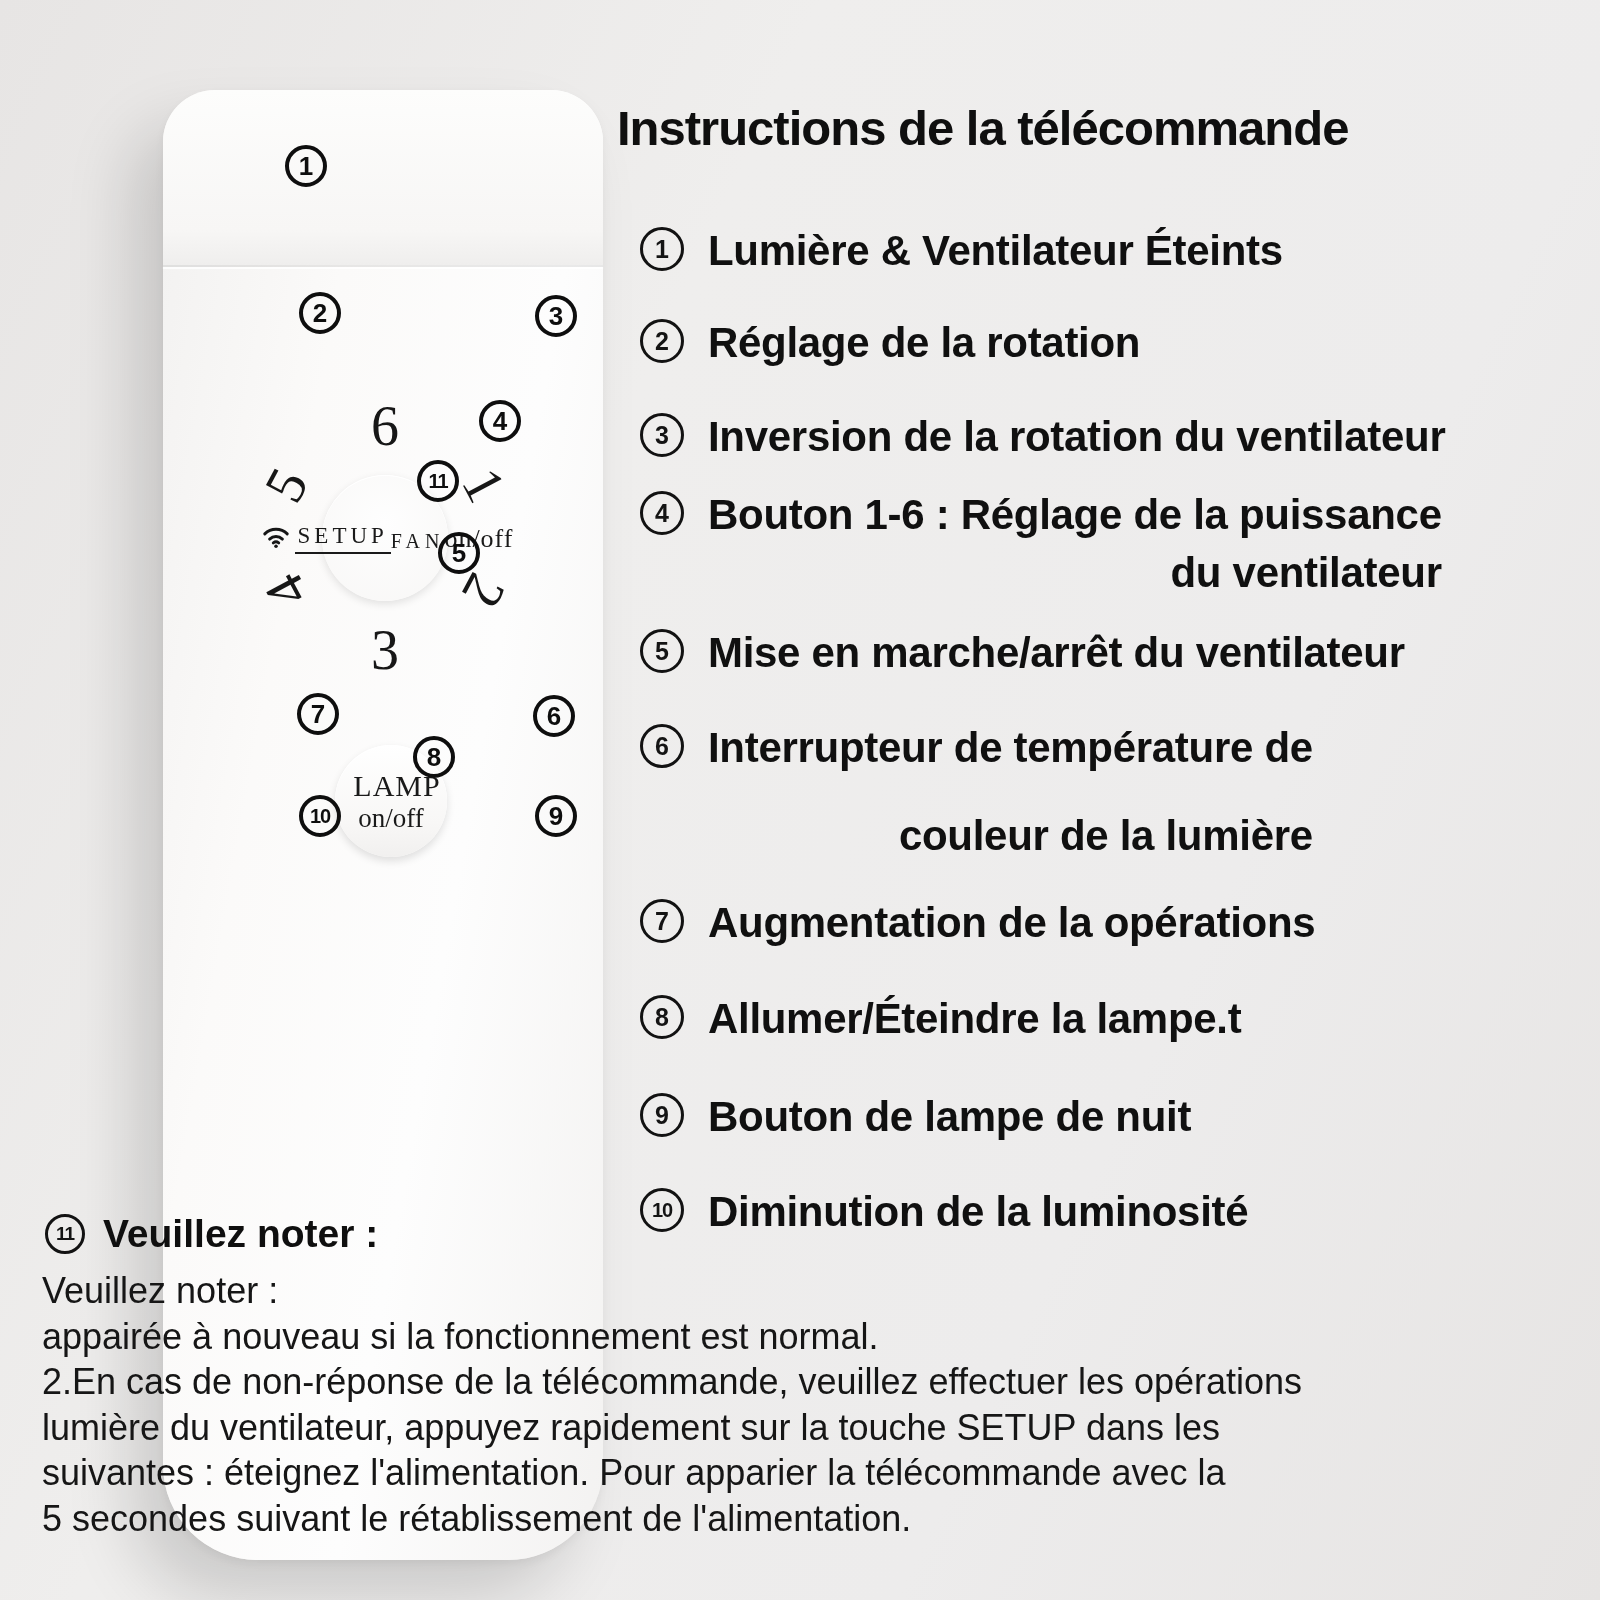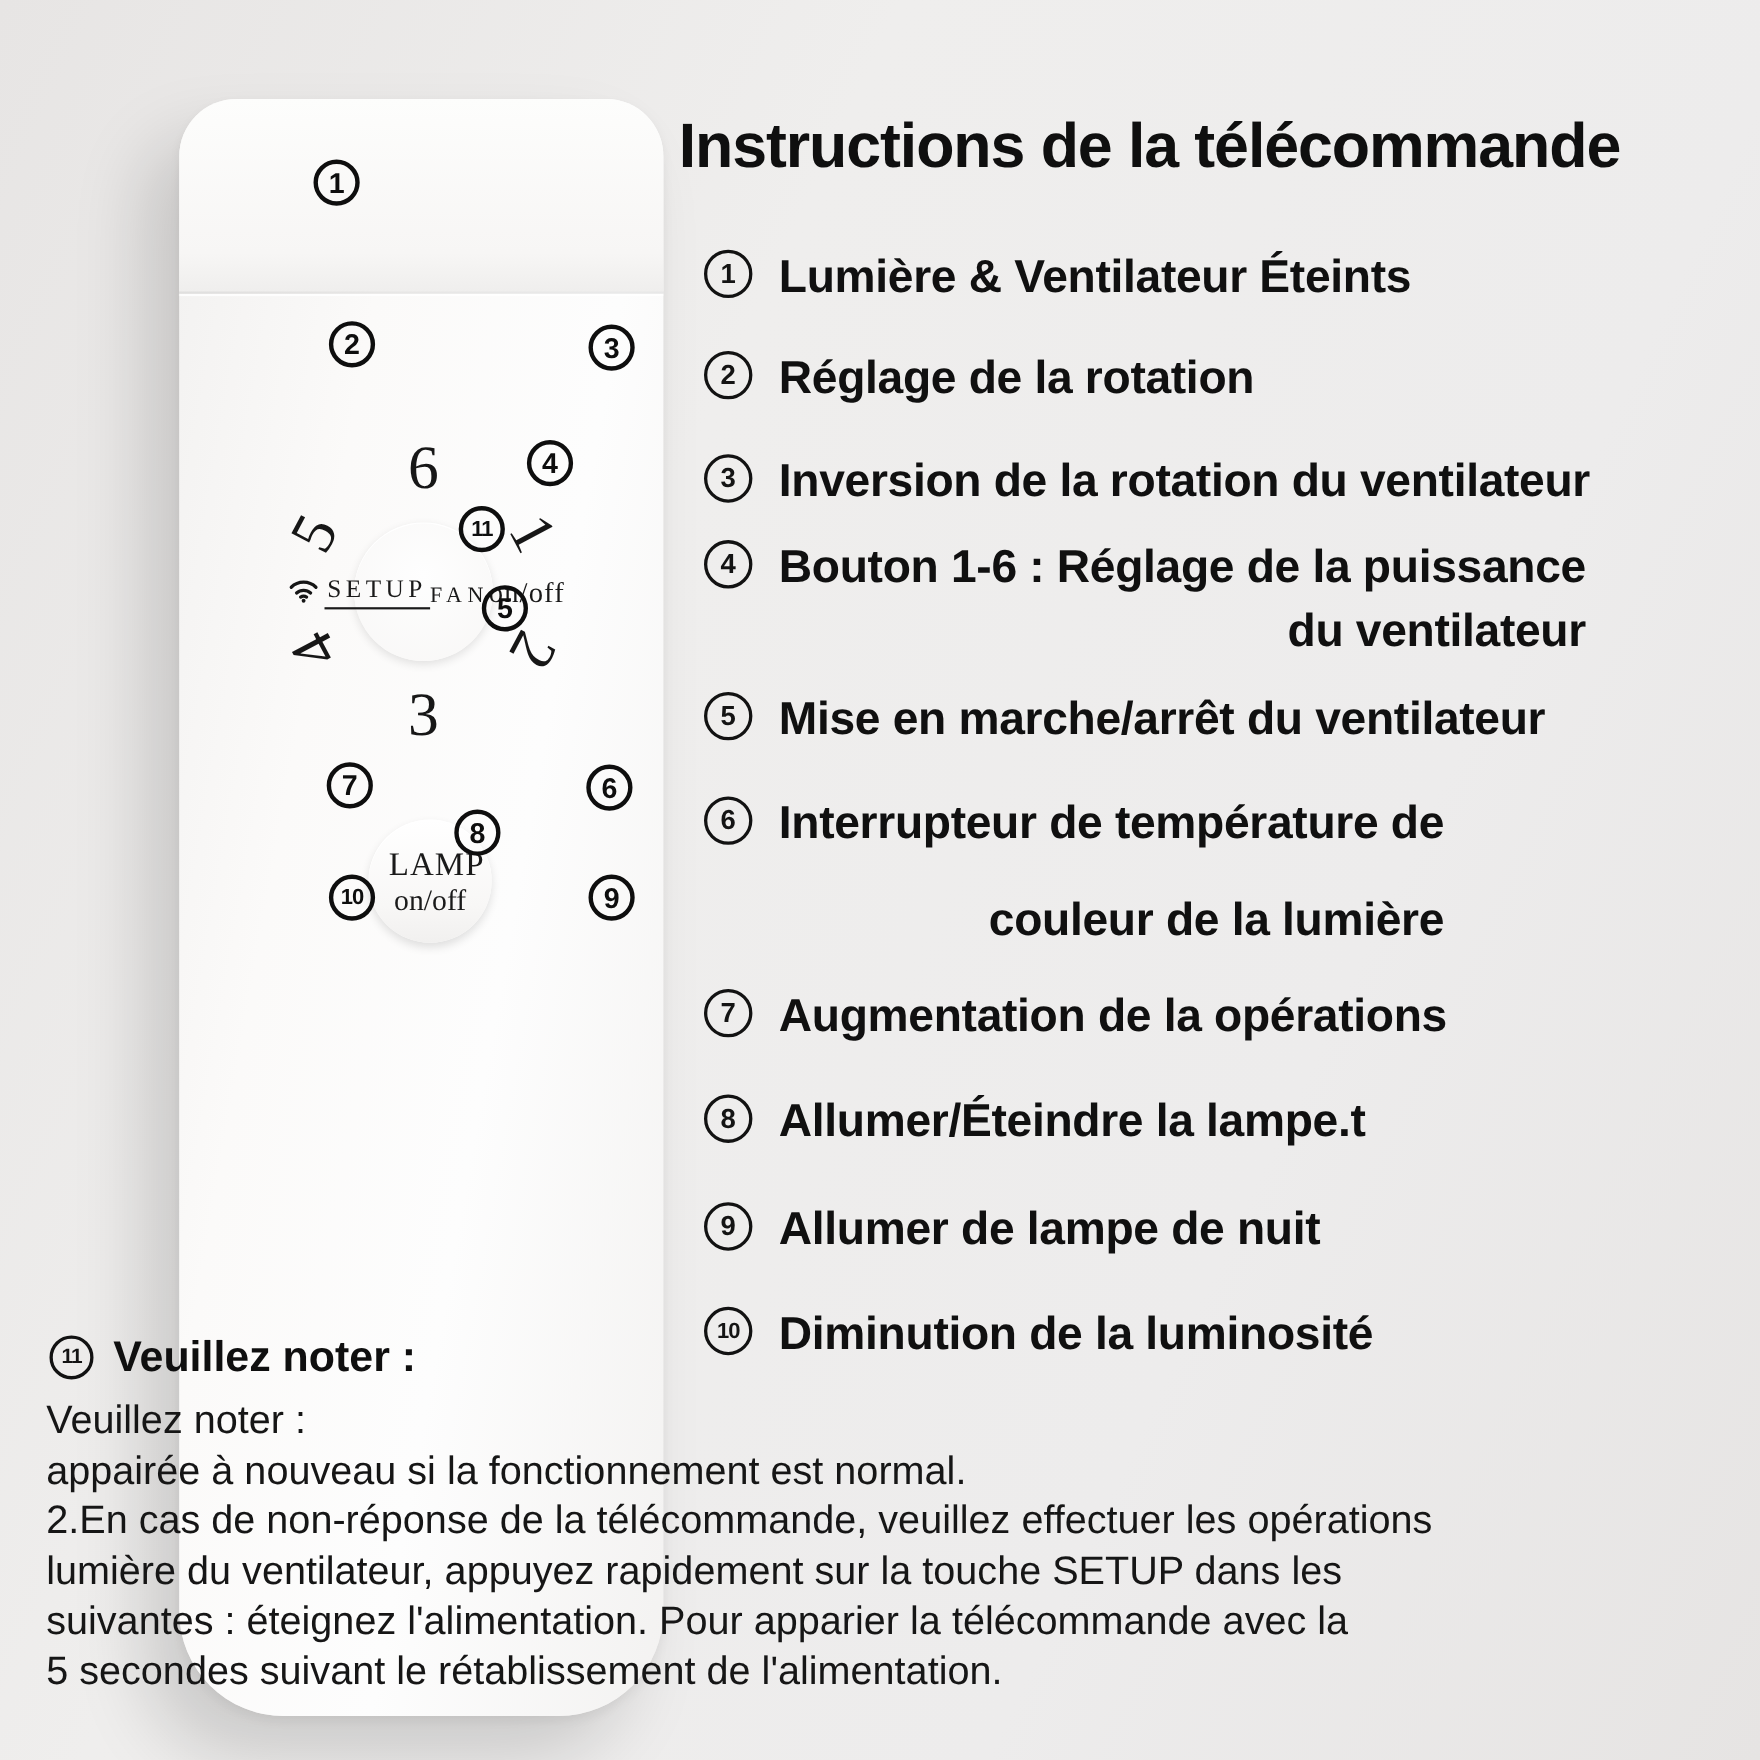--- a/index.html
+++ b/index.html
@@ -66,21 +66,21 @@
   .co{position:absolute;width:42px;height:42px;box-sizing:border-box;border:4px solid #0e0e0e;
     border-radius:50%;display:flex;align-items:center;justify-content:center;z-index:6;
     font-weight:700;font-size:26px;color:#0e0e0e;line-height:1;}
   .co.two{font-size:20px;letter-spacing:-1px;}
   #co-1{left:285px;top:145px;} #co-2{left:299px;top:292px;} #co-3{left:535px;top:295px;}
   #co-4{left:479px;top:400px;} #co-11{left:417px;top:460px;} #co-5{left:438px;top:532px;}
   #co-7{left:297px;top:693px;} #co-6{left:533px;top:695px;} #co-8{left:413px;top:736px;}
   #co-10{left:299px;top:795px;} #co-9{left:535px;top:795px;}
 
   
-  .title{position:absolute;left:617px;top:100px;z-index:2;font-size:57px;font-weight:800;
+  .title{position:absolute;left:617px;top:100px;z-index:2;font-size:49px;font-weight:800;
     letter-spacing:-1px;color:#0f0f0f;white-space:nowrap;}
   .ins-row{position:absolute;left:640px;display:flex;align-items:flex-start;gap:24px;z-index:2;}
   .num{flex:none;width:44px;height:44px;box-sizing:border-box;border:3px solid #121212;border-radius:50%;
     display:flex;align-items:center;justify-content:center;font-size:25px;font-weight:700;margin-top:5px;}
   .num.two{font-size:20px;letter-spacing:-1px;}
   .ins-text{font-size:42px;font-weight:700;line-height:58px;letter-spacing:-0.3px;color:#101010;text-align:right;}
   .ins-text .l2{display:block;}
   #row4{top:486px;} #row6{top:719px;}
   #row1{top:222px;} #row2{top:314px;} #row3{top:408px;} #row5{top:624px;}
   #row7{top:894px;} #row8{top:990px;} #row9{top:1088px;} #row10{top:1183px;}
@@ -261,21 +261,21 @@
   <div class="ins-row" id="row7">
     <span class="num">7</span>
     <div class="ins-text"><span>Augmentation de la opérations</span></div>
   </div>
   <div class="ins-row" id="row8">
     <span class="num">8</span>
     <div class="ins-text"><span>Allumer/Éteindre la lampe.t</span></div>
   </div>
   <div class="ins-row" id="row9">
     <span class="num">9</span>
-    <div class="ins-text"><span>Allumer de lampe de nuit</span></div>
+    <div class="ins-text"><span>Bouton de lampe de nuit</span></div>
   </div>
   <div class="ins-row" id="row10">
     <span class="num two">10</span>
     <div class="ins-text"><span>Diminution de la luminosité</span></div>
   </div>
 
   <div class="note-heading">
     <span class="num two">11</span>
     <span class="note-heading-text">Veuillez noter :</span>
   </div>

